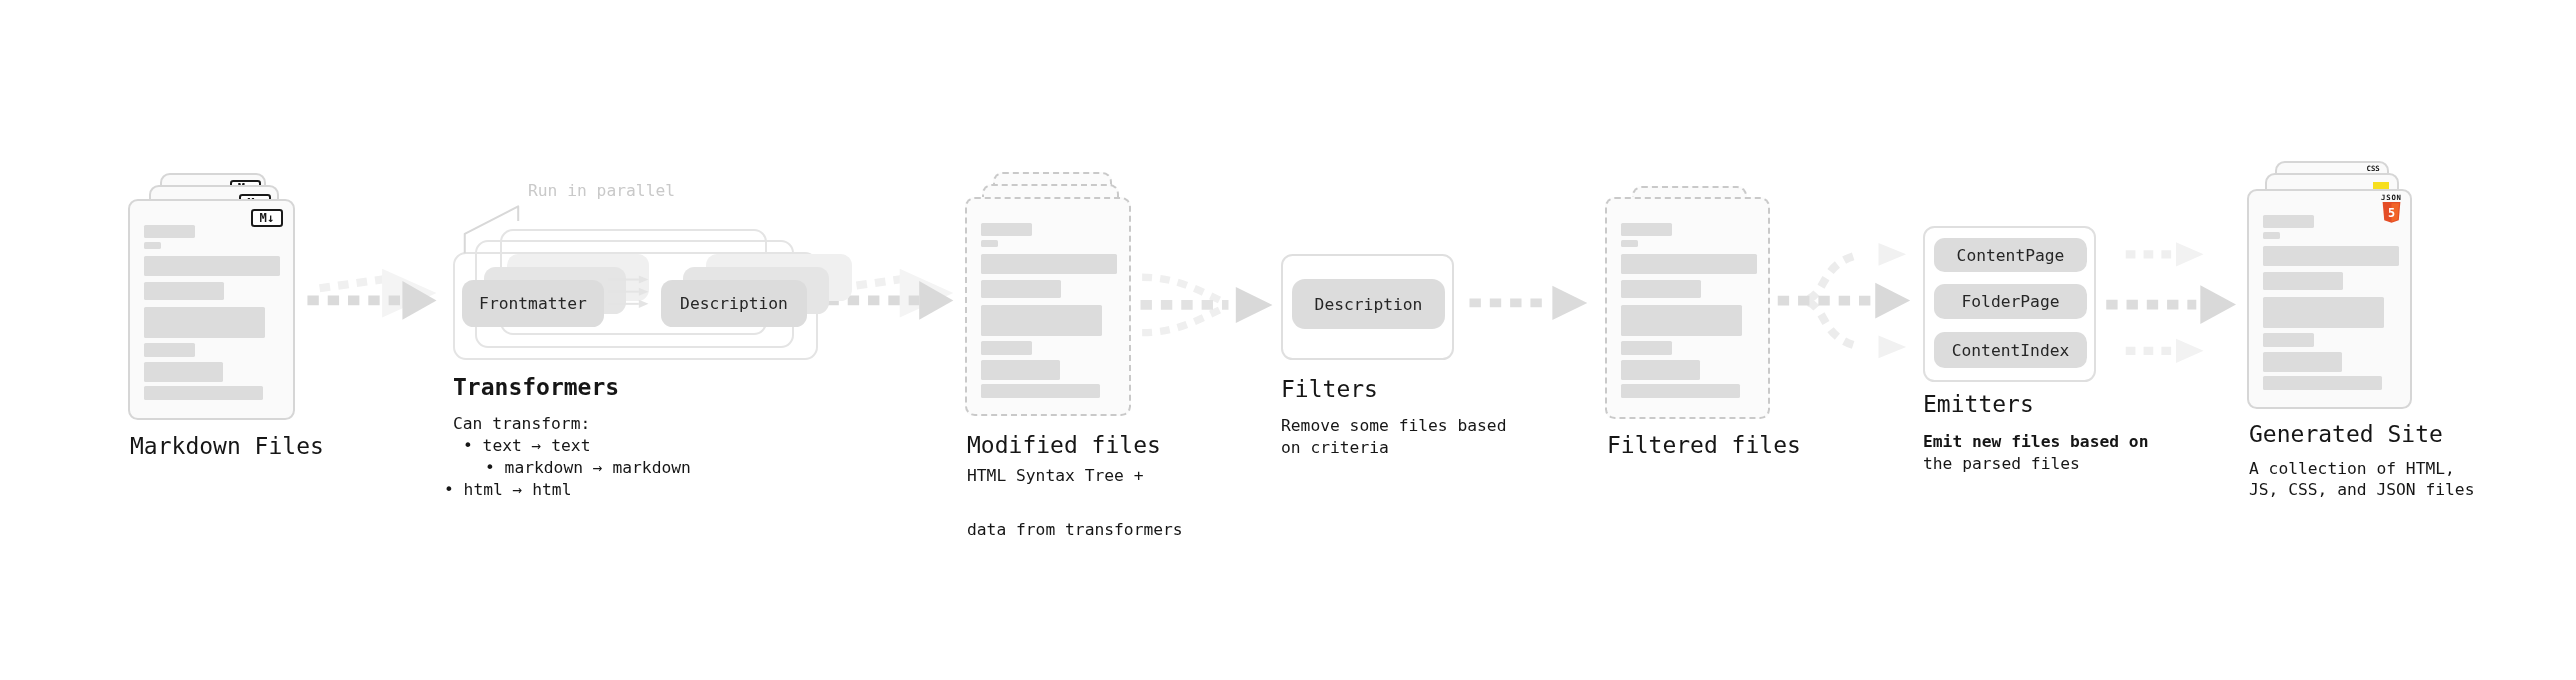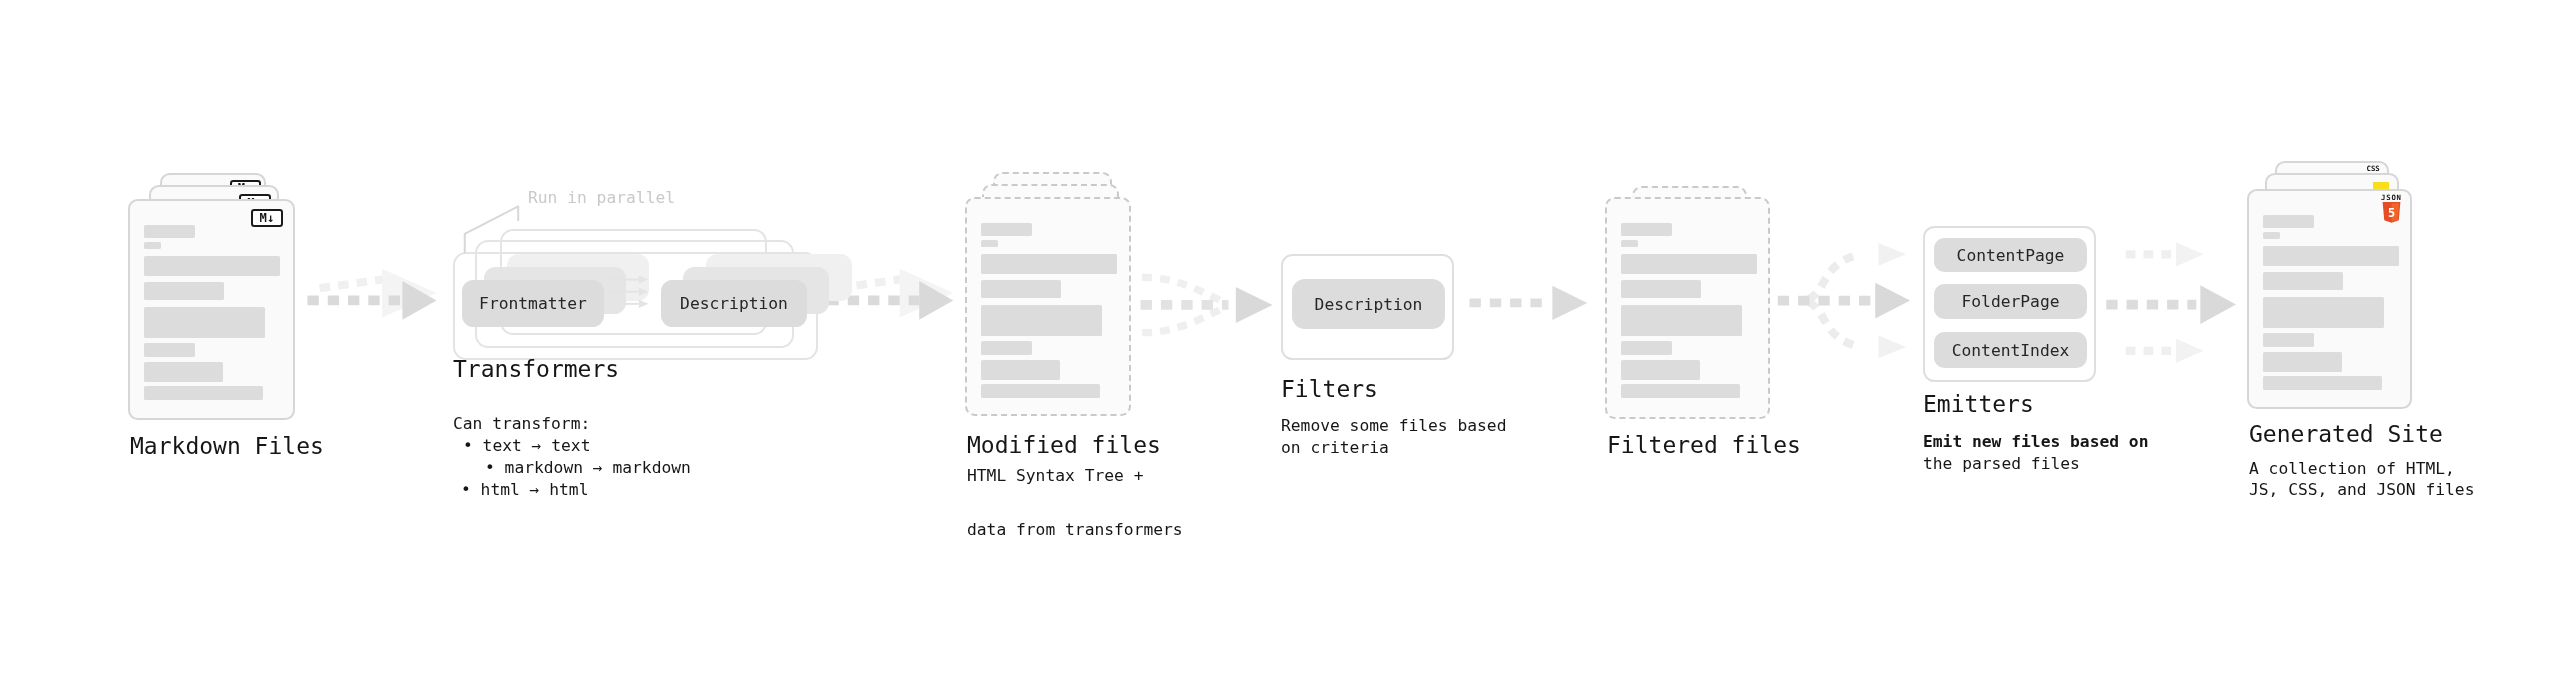--- a/index.html
+++ b/index.html
@@ -87,27 +87,27 @@
         <polygon points="38,3 50,8 38,13" fill="#e4e4e4"></polygon>
       <line x1="0" y1="23" x2="38" y2="23" stroke="#e4e4e4" stroke-width="2.5"></line>
         <polygon points="38,18 50,23 38,28" fill="#e4e4e4"></polygon>
       <line x1="0" y1="38" x2="38" y2="38" stroke="#e4e4e4" stroke-width="2.5"></line>
         <polygon points="38,33 50,38 38,43" fill="#e4e4e4"></polygon>
     </svg>
 
     <svg style="left:455px;top:195px;" width="77" height="81" viewBox="0 0 95 100">
       <polyline points="12,72 12,48 78,14 78,32" fill="none" stroke="#d8d8d8" stroke-width="2.5" stroke-linejoin="round"></polyline>
     </svg>
-    <div class="annotation" style="left:528px;top:188px;">Run in parallel</div>
-
-    <div class="label" style="left:453px;top:357px;">Transformers</div>
+    <div class="annotation" style="left:528px;top:181px;">Run in parallel</div>
+
+    <div class="label" style="left:453px;top:375px;font-weight:bold;">Transformers</div>
     <div class="caption" style="left:453px;top:413px;">Can transform:</div>
     <div class="caption" style="left:463px;top:435px;">• text → text</div>
     <div class="caption" style="left:485px;top:457px;">• markdown → markdown</div>
-    <div class="caption" style="left:461px;top:479px;">• html → html</div>
+    <div class="caption" style="left:444px;top:479px;">• html → html</div>
   </div>
 
   <svg style="left:825px;top:267px;" width="134" height="70" viewBox="0 0 165 86">
     <line x1="16" y1="26" x2="100" y2="14" stroke="#f0f0f0" stroke-width="10" stroke-dasharray="13 10"></line>
     <polygon points="92,2 158,32 92,62" fill="#f4f4f4"></polygon>
     <line x1="3" y1="41" x2="116" y2="41" stroke="#dadada" stroke-width="12" stroke-dasharray="14 11"></line>
     <polygon points="116,17 158,41 116,65" fill="#d9d9d9"></polygon>
   </svg>
 
   <div>

